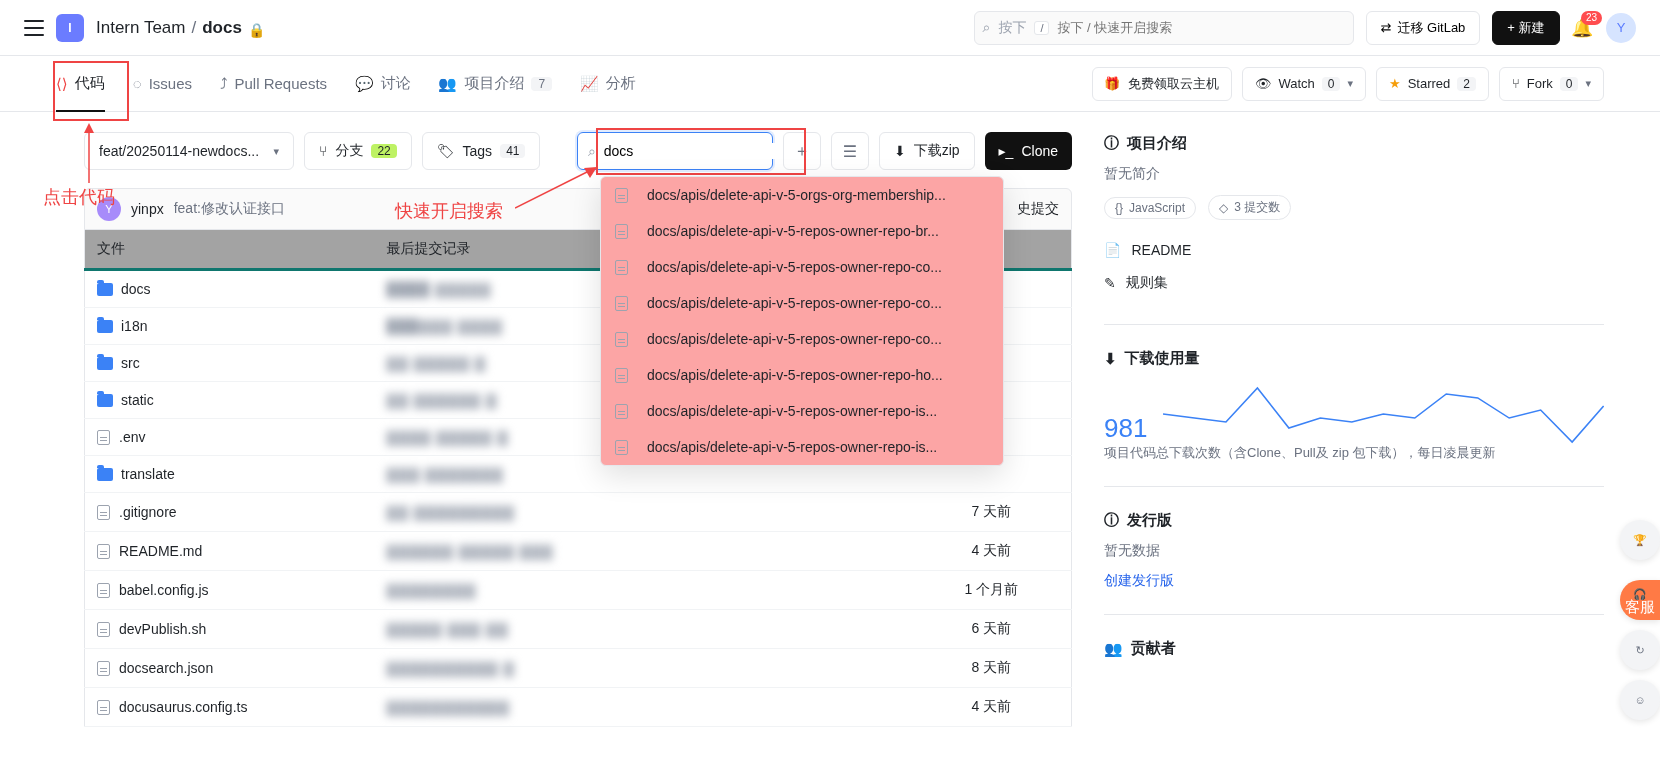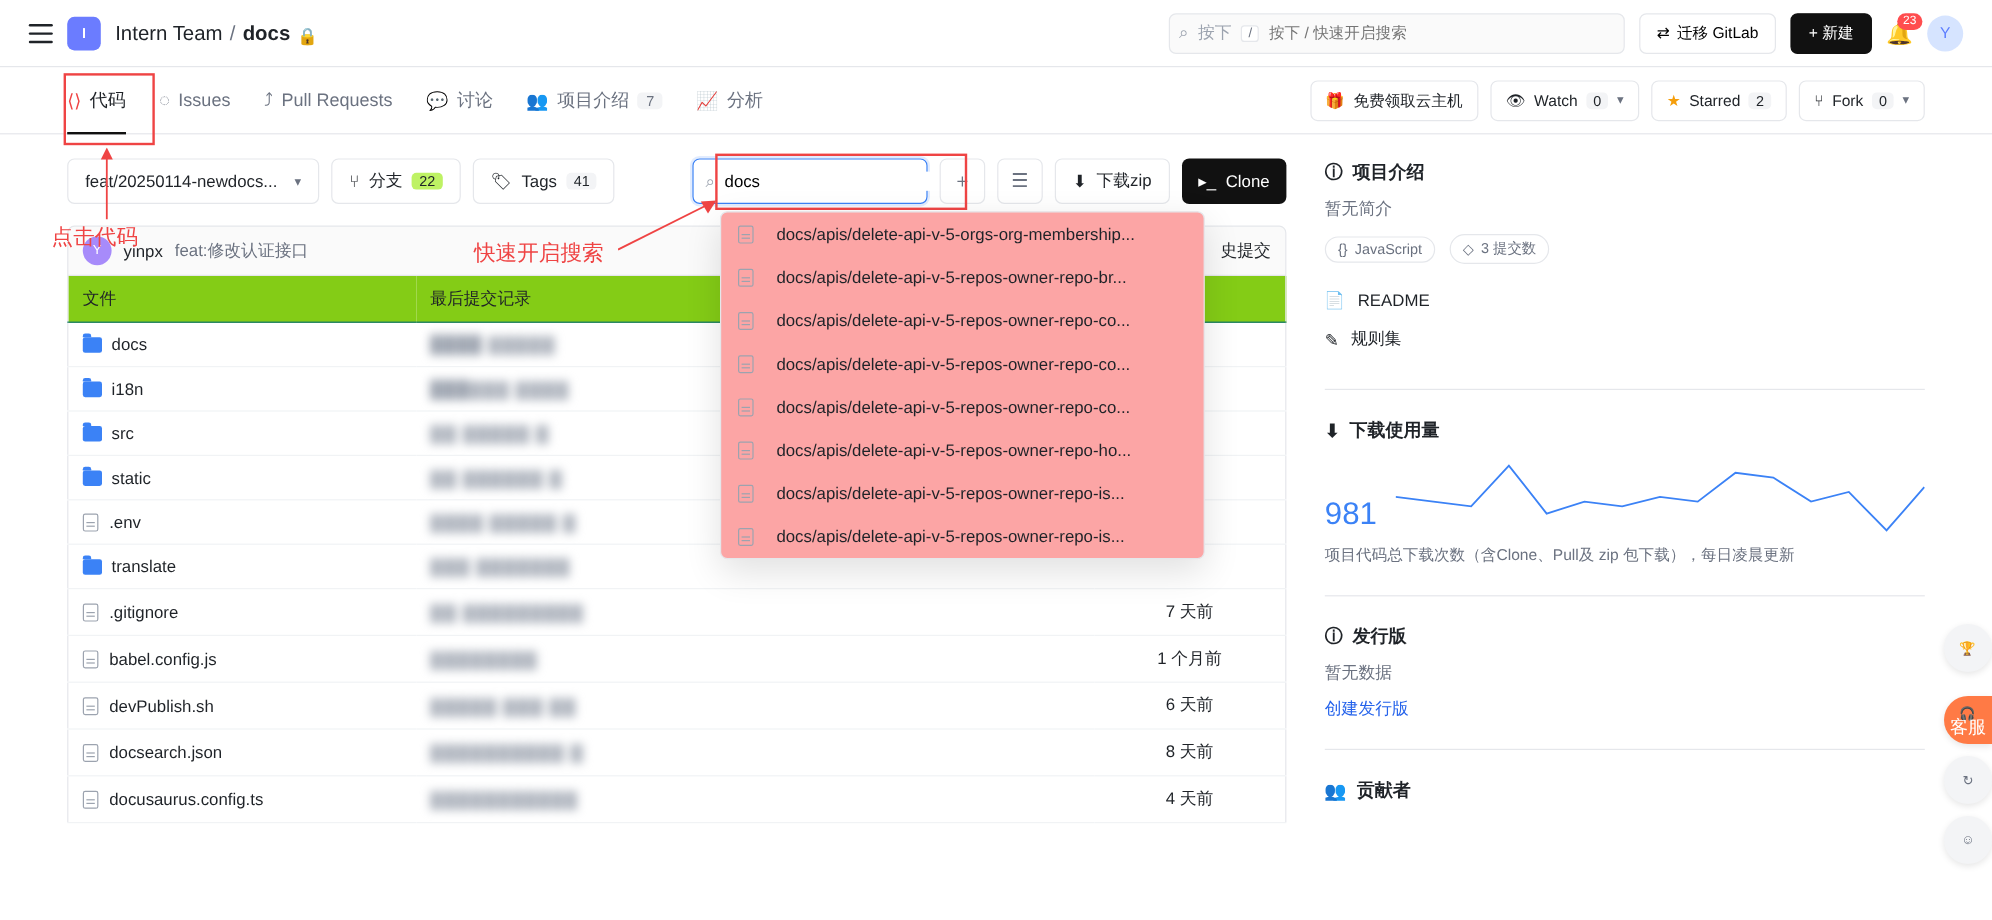--- a/index.html
+++ b/index.html
@@ -23,50 +23,50 @@
 .avatar{width:30px;height:30px;border-radius:50%;background:#d6e4ff;color:#5b7cff;display:flex;align-items:center;justify-content:center;font-size:13px}
 .tabsbar{display:flex;align-items:center;height:56px;padding:0 56px;border-bottom:1px solid #e5e7eb;gap:28px}
 .tab{display:flex;align-items:center;gap:7px;height:56px;color:#6b7280;cursor:pointer;font-size:15px;position:relative}
 .tab .count{background:#f3f4f6;padding:0 7px;border-radius:4px;font-size:12px;color:#6b7280}
 .tab.active{color:#1f2328}
 .tab.active::after{content:"";position:absolute;left:0;right:0;bottom:0;height:2px;background:#111}
 .tabsbar .right{margin-left:auto;display:flex;gap:10px}
 .pill{display:inline-flex;align-items:center;gap:7px;height:34px;padding:0 12px;border:1px solid #e5e7eb;border-radius:6px;font-size:13px;cursor:pointer;background:#fff}
 .pill .cnt{background:#f3f4f6;padding:0 6px;border-radius:4px;font-size:12px}
 .chev{font-size:11px;color:#6b7280}
-.content{display:flex;padding:20px 56px 0 56px;gap:32px}
+.content{display:flex;padding:20px 56px 0 84px;gap:32px}
 .left{flex:1;min-width:0}
 .toolbar{display:flex;align-items:center;gap:10px;margin-bottom:18px}
 .toolbar .spacer{flex:1}
 .selectish{display:inline-flex;align-items:center;gap:8px;height:38px;padding:0 14px;border:1px solid #e5e7eb;border-radius:6px;font-size:14px;cursor:pointer;background:#fff;color:#1f2328}
 .filesearch{display:flex;align-items:center;width:196px;height:38px;border:1px solid #3b82f6;border-radius:6px;padding:0 10px;gap:8px;box-shadow:0 0 0 2px rgba(59,130,246,.15)}
 .filesearch input{border:0;outline:0;flex:1;font-size:14px}
 .iconbtn{width:38px;height:38px;display:flex;align-items:center;justify-content:center;border:1px solid #e5e7eb;border-radius:6px;background:#fff;cursor:pointer;font-size:16px;color:#6b7280}
 .clone{display:inline-flex;align-items:center;gap:8px;height:38px;padding:0 14px;background:#111;color:#fff;border-radius:6px;font-size:14px;border:0;cursor:pointer}
 .commit-row{display:flex;align-items:center;gap:10px;padding:8px 12px;border:1px solid #e5e7eb;border-radius:6px 6px 0 0;background:#fafafa;color:#6b7280;font-size:14px}
 .commit-row .av{width:24px;height:24px;border-radius:50%;background:#a78bfa;color:#fff;display:flex;align-items:center;justify-content:center;font-size:11px}
 .commit-row .hist{margin-left:auto}
 table.files{width:100%;border-collapse:collapse;border:1px solid #e5e7eb;border-top:0}
 table.files th,table.files td{padding:10px 12px;text-align:left;font-size:14px;font-weight:400;border-bottom:1px solid #f1f3f5}
-table.files th{background:#84cc16;color:#1f2328;font-weight:500;border-bottom:1px solid #0f766e}
+table.files th{background:#a3a3a3;color:#1f2328;font-weight:500;border-bottom:3px solid #0f766e}
 table.files td:nth-child(2){color:#6b7280}
 table.files td:nth-child(3){text-align:center;color:#1f2328}
 .folder{width:16px;height:13px;display:inline-block;background:#3b82f6;border-radius:2px;vertical-align:-2px;margin-right:8px;position:relative}
 .folder::before{content:"";position:absolute;top:-3px;left:0;width:7px;height:3px;background:#3b82f6;border-radius:2px 2px 0 0}
 .fileico{display:inline-block;width:13px;height:15px;border:1.5px solid #9ca3af;border-radius:2px;margin-right:9px;vertical-align:-3px;position:relative}
 .fileico::after{content:"";position:absolute;top:3px;left:2px;right:2px;height:1px;box-shadow:0 0 #9ca3af,0 3px #9ca3af,0 6px #9ca3af}
 .blurtxt{filter:blur(4px);color:#9ca3af;letter-spacing:1px}
 .sidebar{width:500px;padding-top:2px}
 .sec-title{display:flex;align-items:center;gap:8px;font-weight:600;font-size:15px;margin-bottom:12px;color:#1f2328}
 .sec-sub{color:#6b7280;font-size:14px;margin-bottom:12px}
 .chip{display:inline-flex;align-items:center;gap:6px;border:1px solid #e5e7eb;border-radius:14px;padding:3px 10px;font-size:12px;color:#6b7280;margin-right:8px}
 .sidelink{display:flex;align-items:center;gap:10px;padding:8px 0;color:#1f2328;font-size:14px;cursor:pointer}
 .divider{height:1px;background:#e5e7eb;margin:24px 0}
 .stat{font-size:26px;color:#3b82f6;font-weight:500}
-.caption{color:#6b7280;font-size:13px;margin-top:10px}
+.caption{color:#6b7280;font-size:13px;}
 .link{color:#2563eb;font-size:14px;cursor:pointer}
 .overlay-red{position:absolute;border:2px solid #ef4444;pointer-events:none}
 .overlay-text{position:absolute;color:#ef4444;font-size:18px;font-weight:500;pointer-events:none}
 .suggestions{position:absolute;left:600px;top:176px;width:404px;max-height:320px;background:#fca5a5;border:1px solid #e5e7eb;border-radius:6px;box-shadow:0 10px 30px rgba(0,0,0,.12);overflow-y:auto;z-index:5}
 .suggestions .row{display:flex;align-items:center;gap:10px;padding:10px 14px;cursor:pointer;font-size:14px;color:#1f2328;white-space:nowrap;overflow:hidden;text-overflow:ellipsis}
 .suggestions .row .fileico{flex-shrink:0}
 .floaters{position:absolute;right:0;top:530px;display:flex;flex-direction:column;gap:10px}
 .floater{width:40px;height:40px;border-radius:20px 0 0 20px;background:#ff7a45;color:#fff;display:flex;flex-direction:column;align-items:center;justify-content:center;font-size:11px;box-shadow:0 2px 6px rgba(0,0,0,.1)}
 .floater.grey{background:#f3f4f6;color:#6b7280;border-radius:20px;width:40px}
 .sparkline{width:100%;height:60px;margin-top:4px}
@@ -240,20 +240,25 @@
             <td><span class="folder"></span>translate</td>
             <td><span class="blurtxt">▓▓▓ ▓▓▓▓▓▓▓</span></td>
             <td></td>
           </tr>
           <tr>
             <td><span class="fileico"></span>.gitignore</td>
             <td><span class="blurtxt">▓▓ ▓▓▓▓▓▓▓▓▓</span></td>
             <td>7 天前</td>
           </tr>
           <tr>
+            <td><span class="fileico"></span>README.md</td>
+            <td><span class="blurtxt">▓▓▓▓▓▓ ▓▓▓▓▓ ▓▓▓</span></td>
+            <td>4 天前</td>
+          </tr>
+          <tr>
             <td><span class="fileico"></span>babel.config.js</td>
             <td><span class="blurtxt">▓▓▓▓▓▓▓▓</span></td>
             <td>1 个月前</td>
           </tr>
           <tr>
             <td><span class="fileico"></span>devPublish.sh</td>
             <td><span class="blurtxt">▓▓▓▓▓ ▓▓▓ ▓▓</span></td>
             <td>6 天前</td>
           </tr>
           <tr>

